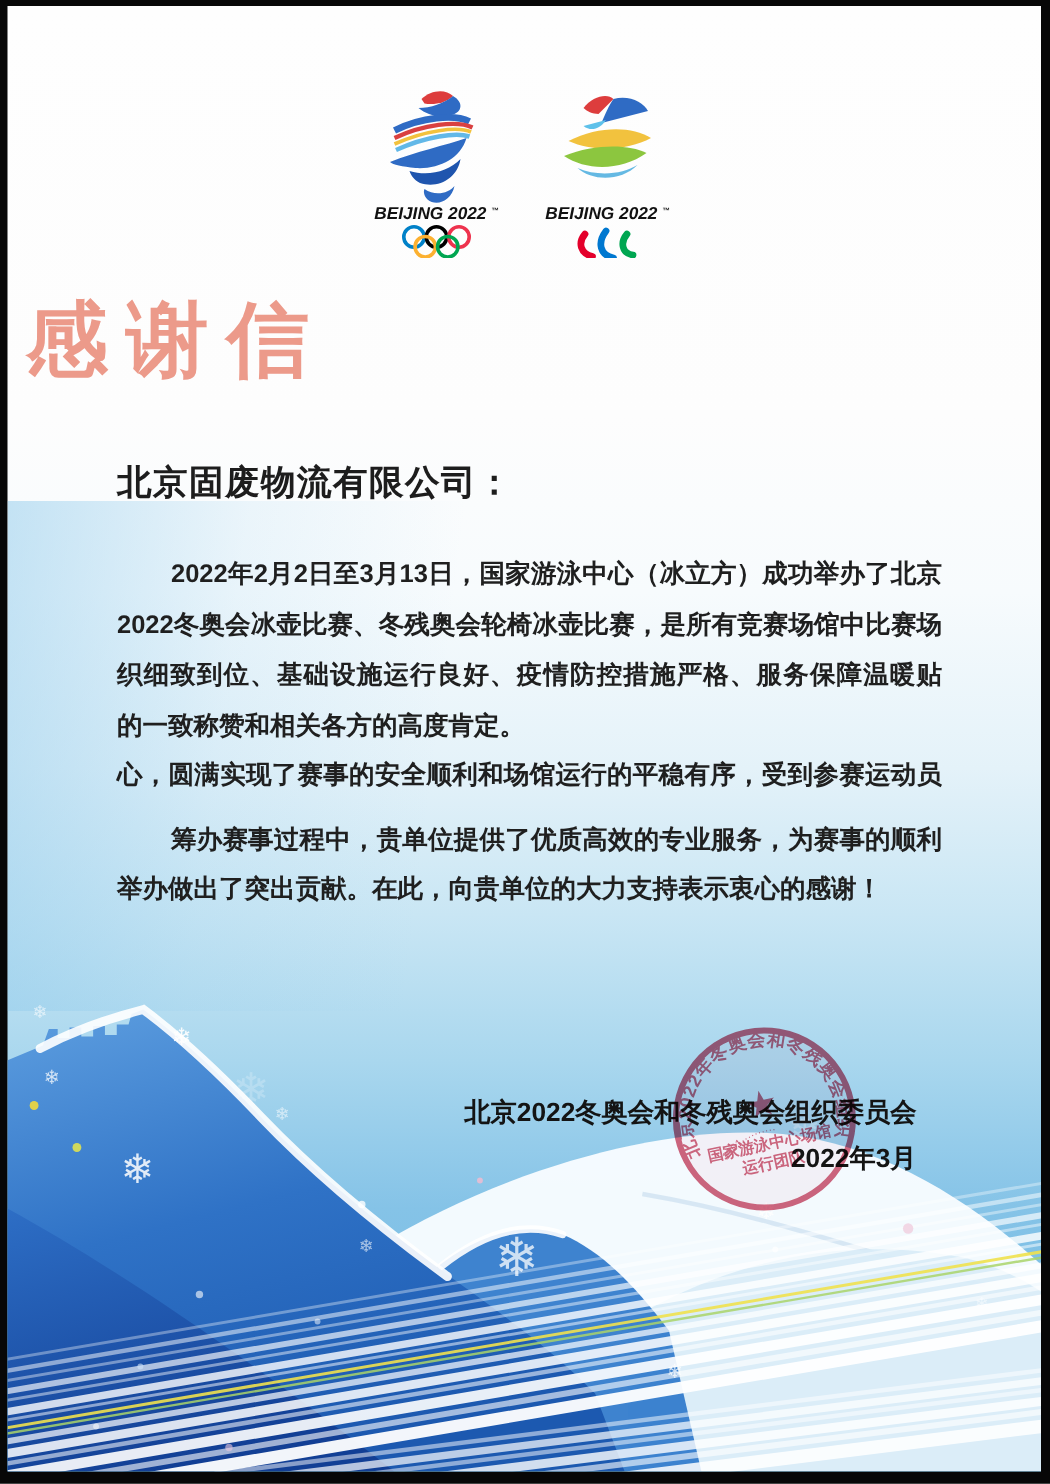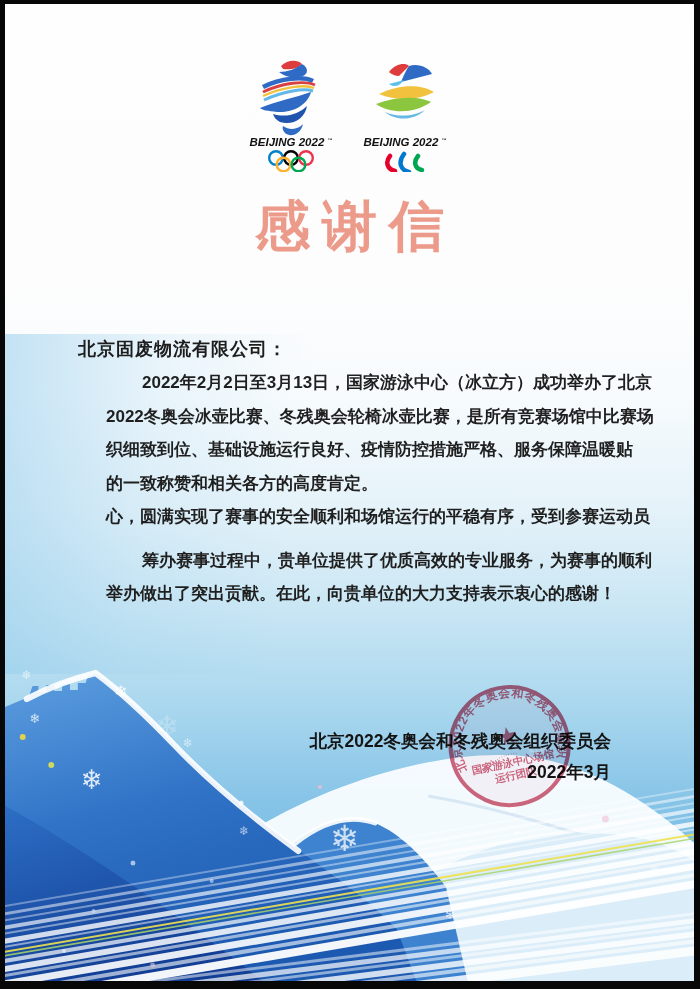--- a/index.html
+++ b/index.html
@@ -23,37 +23,36 @@
     pointer-events:none;
   }
   .scene{position:absolute;left:0;bottom:0;width:100%;height:430px;z-index:2;}
   .content{position:absolute;inset:0;z-index:3;}
   .logos{
     position:absolute;top:56px;left:0;width:100%;
     display:flex;justify-content:center;align-items:flex-end;gap:26px;
   }
   .title{
     position:absolute;top:186px;left:0;width:100%;
-    text-align:center;font-size:55px;font-weight:900;
+    text-align:left;font-size:55px;font-weight:900;
     letter-spacing:12px;padding-left:12px;box-sizing:border-box;
     color:#ec9a8a;
   }
   .addressee{
     position:absolute;top:302px;left:73px;
-    font-size:18px;font-weight:bold;color:#1d1d1d;letter-spacing:1px;margin-top:31px;
+    font-size:23px;font-weight:bold;color:#1d1d1d;letter-spacing:1px;
   }
   .body{
     position:absolute;top:362px;left:73px;right:66px;
     font-size:17px;font-weight:600;color:#1f1f1f;
   }
   .bodyline{
     line-height:33.5px;white-space:nowrap;
     text-align:justify;text-align-last:justify;
     text-justify:inter-character;
-    margin-left:28px;
   }
   .bodyline.short{text-align-last:left;}
   .bodyline.indent{padding-left:36px;}
   .para2{margin-top:11px;font-family:Liberation Mono, monospace;}
   .signature{
     position:absolute;top:722px;right:83px;text-align:right;
     font-size:17.5px;font-weight:600;color:#141414;line-height:31px;
   }
   .stamp{
     position:absolute;left:433px;top:672px;width:144px;height:144px;z-index:4;

